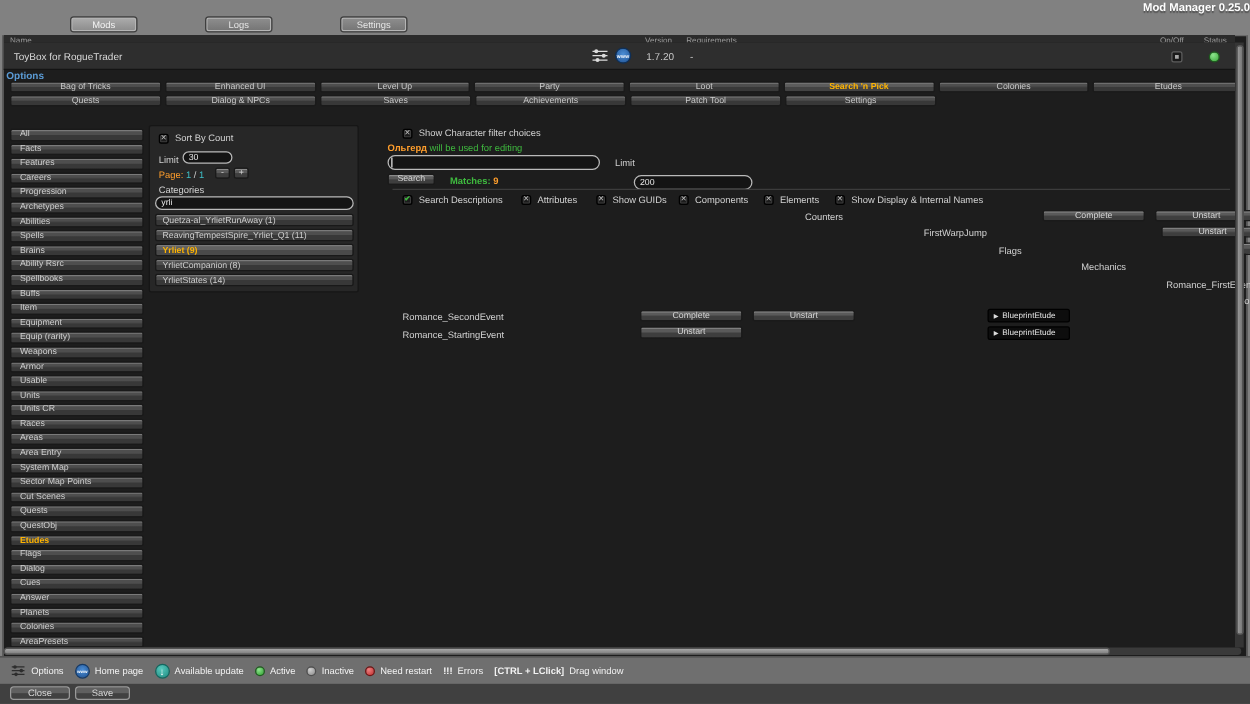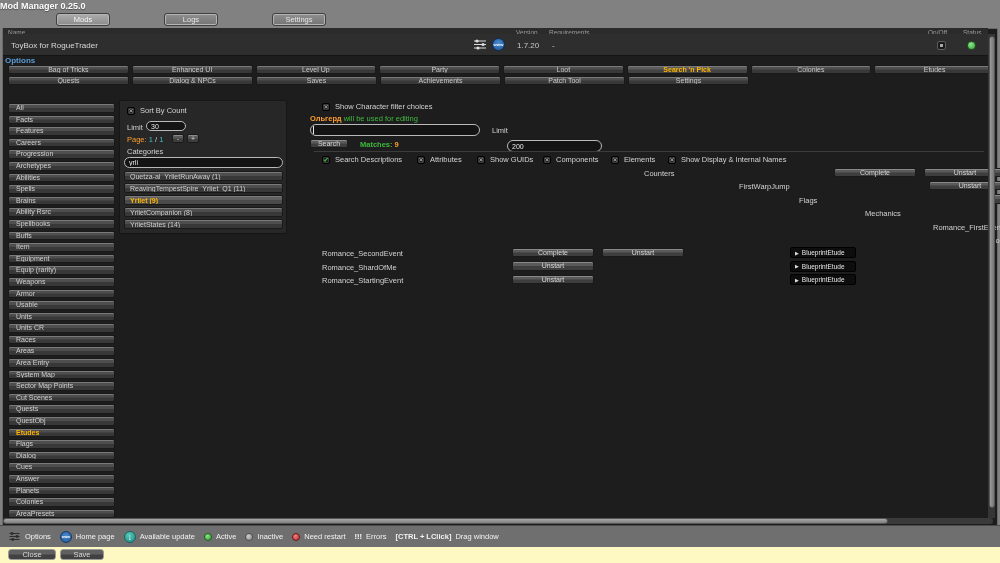--- a/index.html
+++ b/index.html
@@ -1,21 +1,21 @@
 <!DOCTYPE html>
 <html><head>
 <meta charset="utf-8">
 <style>
   * { margin:0; padding:0; box-sizing:border-box; }
   body { background:#000; font-family:"Liberation Sans", sans-serif; }
   .screen { position:relative; width:1000px; height:563px; background:#818181; overflow:hidden; }
 
   
   .titlebar { position:absolute; top:0; left:0; width:100%; height:13px;
-    text-align:left; font-size:9px; font-weight:bold; color:#fff; line-height:13px;
+    text-align:right; font-size:9px; font-weight:bold; color:#fff; line-height:13px;
     text-shadow:0 1px 1px rgba(0,0,0,.4); }
   .top-tabs { position:absolute; top:13px; left:8px; display:flex; gap:6px; }
   .top-tab { height:13px; min-width:54px; padding:0 10px; font-size:7.5px; color:#e6e6e6;
     background:linear-gradient(#8f8f8f,#747474); border:1px solid #3f3f3f; border-radius:3px;
     box-shadow:inset 0 0 0 1px #b5b5b5; text-align:center; line-height:11px; cursor:pointer;
     font-family:"Liberation Sans",sans-serif;margin-left:48px; }
   .top-tab.selected { background:linear-gradient(#adadad,#8b8b8b); color:#f5f5f5; }
 
   
   .panel { position:absolute; top:28px; left:2px; width:996px; height:497px;
@@ -146,21 +146,21 @@
   .lg-update { width:12px; height:12px; border-radius:50%; background:radial-gradient(circle at 40% 30%, #57c9bd, #1f8a80);
     border:1px solid #14665e; color:#fff; font-size:8px; line-height:11px; text-align:center; font-weight:bold; }
   .lg-dot { width:8px; height:8px; border-radius:50%; }
   .dot-green { background:radial-gradient(circle at 35% 30%, #8de68d, #2f9e2f); border:1px solid #1f5c1f; }
   .dot-gray { background:radial-gradient(circle at 35% 30%, #cfcfcf, #8a8a8a); border:1px solid #4f4f4f; }
   .dot-red { background:radial-gradient(circle at 35% 30%, #ef8080, #bf2f2f); border:1px solid #6e1414; }
   .lg-bangs { font-weight:bold; color:#fafafa; }
   .lg-bold { font-weight:bold; }
 
   
-  .footer { position:absolute; left:0; top:547px; width:1000px; height:16px; background:#fef9c3; }
+  .footer { position:absolute; left:0; top:547px; width:1000px; height:16px; background:#404040; }
   .foot-btn { position:absolute; top:2px; height:11px; font-size:7.5px; color:#d9d9d9; text-align:center;
     line-height:9px; background:linear-gradient(#606060 0 45%, #414141 55%); border:1px solid #9a9a9a;
     border-radius:3px; cursor:pointer; font-family:"Liberation Sans",sans-serif; }
   .foot-close { left:8px; width:48px; } .foot-save { left:60px; width:44px; }
 
   .caret { position:absolute; left:313px; top:126px; width:1px; height:8px; background:#e8e8e8; }
 </style>
 </head>
 <body>
 
@@ -434,29 +434,20 @@
       <div class="etude-row tg6">
         <span class="etude-label">Romance_SecondEvent</span>
         <button class="abtn b1">Complete</button>
         <button class="abtn b2">Unstart</button>
         <div class="bp-chip">
           <span class="bp-arrow">▶</span>
           <span>BlueprintEtude</span>
         </div>
       </div>
 
-      <div class="etude-row tg7">
-        <span class="etude-label">Romance_ShardOfMe</span>
-        <button class="abtn b1">Unstart</button>
-
-        <div class="bp-chip">
-          <span class="bp-arrow">▶</span>
-          <span>BlueprintEtude</span>
-        </div>
-      </div>
 
       <div class="etude-row tg8">
         <span class="etude-label">Romance_StartingEvent</span>
         <button class="abtn b1">Unstart</button>
 
         <div class="bp-chip">
           <span class="bp-arrow">▶</span>
           <span>BlueprintEtude</span>
         </div>
       </div>

